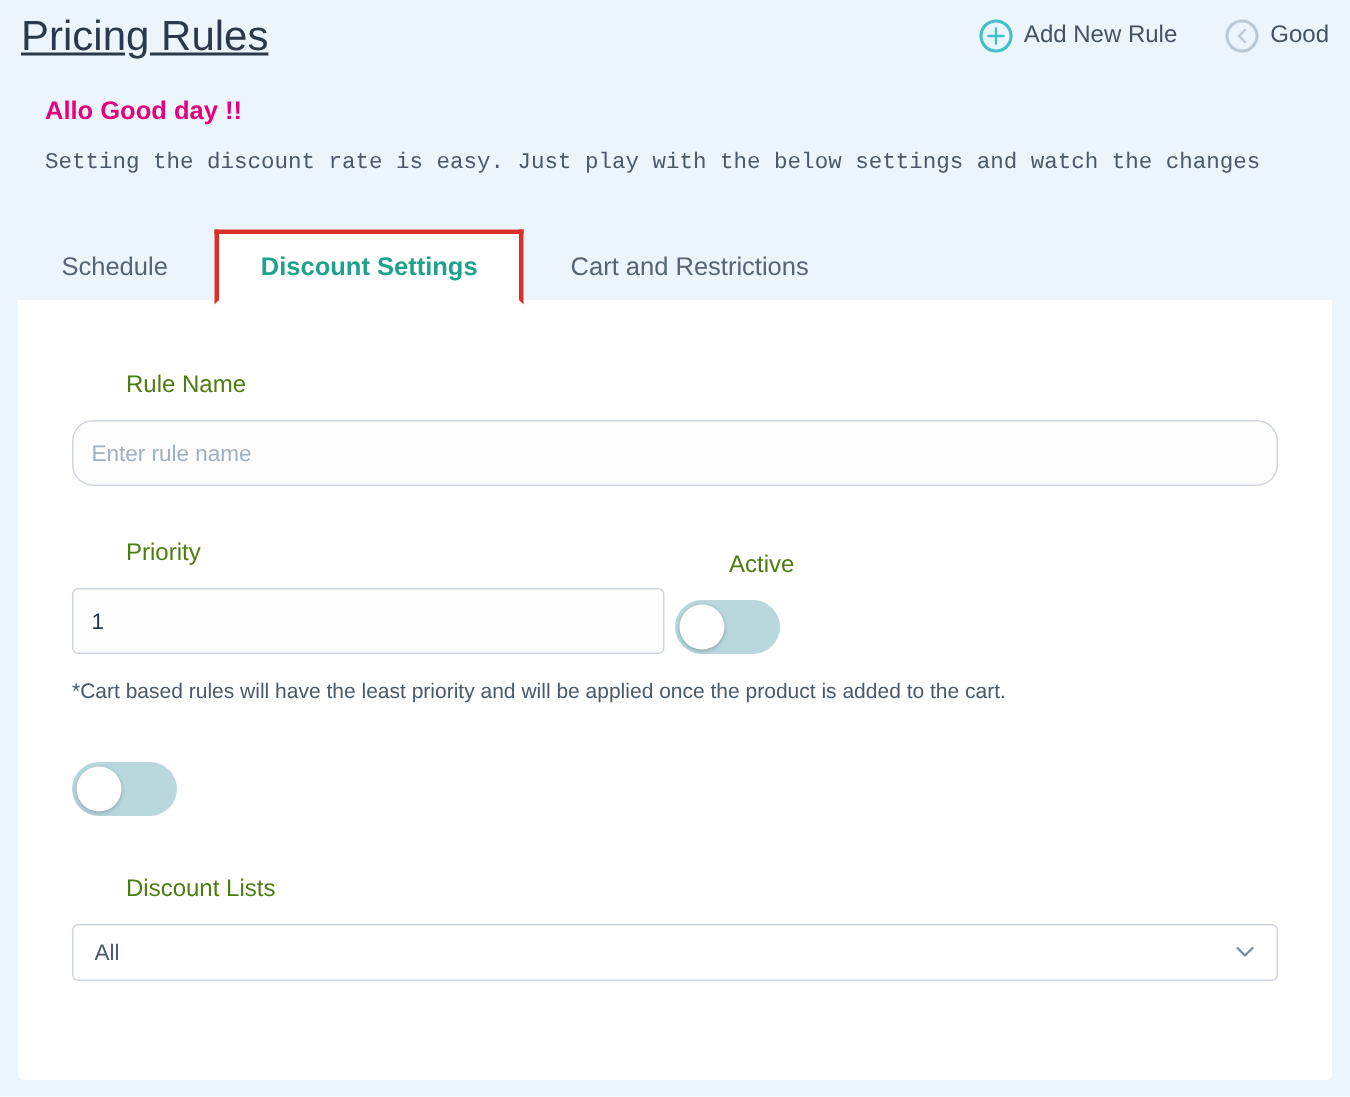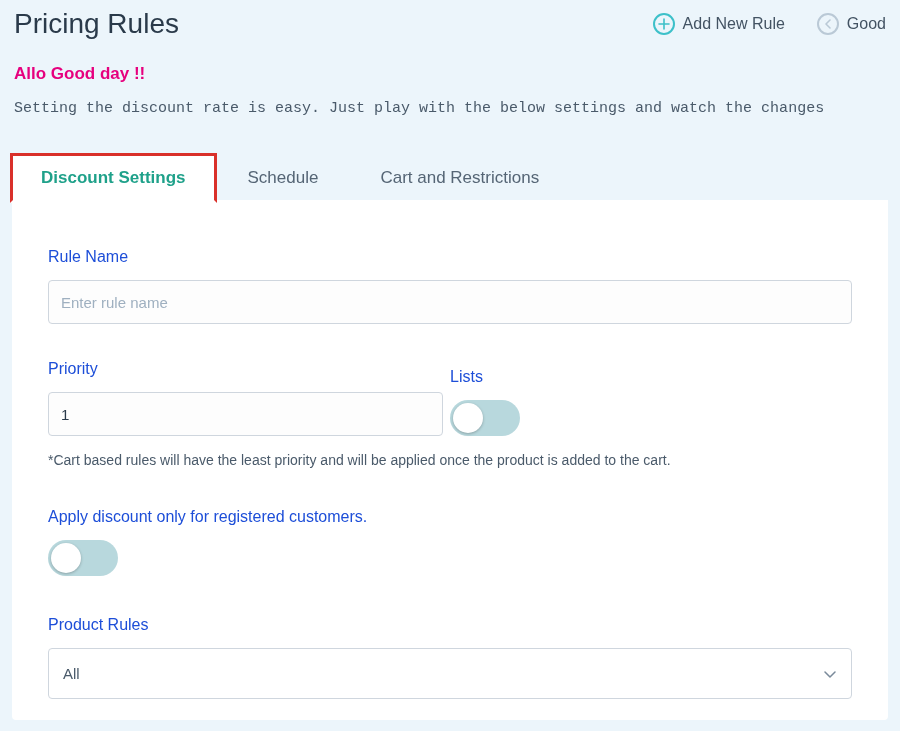--- a/index.html
+++ b/index.html
@@ -16,20 +16,21 @@
     .header {
       display: flex;
       justify-content: space-between;
       align-items: center;
       padding: 8px 14px 0 14px;
     }
     .page-title {
       font-size: 28px;
       font-weight: 400;
       color: #2a3a4a;
+      text-decoration: underline;
     }
     .header-actions {
       display: flex;
       align-items: center;
       gap: 32px;
     }
     .header-action {
       display: flex;
       align-items: center;
       gap: 8px;
@@ -48,21 +49,21 @@
     }
     .header-action .icon-circle.back {
       border-color: #bac9d6;
       color: #bac9d6;
     }
     .header-action-label {
       font-size: 16px;
       color: #435363;
     }
     .intro {
-      padding: 24px 14px 0 14px;
+      padding: 24px 14px 0 30px;
     }
     .greeting {
       color: #e6007e;
       font-size: 17px;
       font-weight: 600;
       margin-bottom: 16px;
     }
     .description {
       color: #4a5a6a;
       font-size: 15px;
@@ -94,29 +95,30 @@
     .panel {
       background: #fff;
       margin: 0 12px;
       margin-top: -3px;
       padding: 48px 36px 12px 36px;
       border-radius: 0 0 4px 4px;
       min-height: 520px;
     }
     .field-label {
       font-size: 16px;
-      color: #1d4ed8;
+      color: #4d7c0f;
       margin-bottom: 14px;
       display: block;
+      margin-left: 36px;
     }
     .text-input {
       width: 100%;
       height: 44px;
       border: 1px solid #cfd6de;
-      border-radius: 4px;
+      border-radius: 14px;
       padding: 0 12px;
       font-size: 15px;
       color: #2a3a4a;
       background: #fdfdfd;
     }
     .text-input::placeholder {
       color: #9fb0c0;
     }
     .row {
       display: flex;
@@ -150,21 +152,21 @@
       box-shadow: 0 1px 3px rgba(0,0,0,0.25);
     }
     .section {
       margin-top: 40px;
     }
     .select-wrap {
       position: relative;
     }
     .select {
       width: 100%;
-      height: 51px;
+      height: 38px;
       border: 1px solid #cfd6de;
       border-radius: 4px;
       padding: 0 14px;
       font-size: 15px;
       color: #4a5a6a;
       background: #fff;
       appearance: none;
       -webkit-appearance: none;
       cursor: pointer;
     }
@@ -211,54 +213,53 @@
     </div>
   </div>
 </div>
 
 <div class="intro">
   <div class="greeting">Allo Good day !!</div>
   <div class="description">Setting the discount rate is easy. Just play with the below settings and watch the changes</div>
 </div>
 
 <div class="tabs">
+  <div class="tab">Schedule</div>
   <div class="tab active">Discount Settings</div>
-  <div class="tab">Schedule</div>
   <div class="tab">Cart and Restrictions</div>
 </div>
 
 <div class="panel">
 
   <label class="field-label">Rule Name</label>
   <input type="text" class="text-input" placeholder="Enter rule name" style="">
 
   <div class="row">
     <div class="col-half">
       <label class="field-label">Priority</label>
       <input type="text" class="priority-input" value="1" style="">
     </div>
     <div class="col-half">
-      <label class="field-label">Lists</label>
+      <label class="field-label">Active</label>
       <div class="toggle">
         <div class="toggle-knob"></div>
       </div>
     </div>
   </div>
 
   <div class="help-note">*Cart based rules will have the least priority and will be applied once the product is added to the cart.</div>
 
   <div class="section">
-    <label class="field-label">Apply discount only for registered customers.</label>
     <div class="toggle">
       <div class="toggle-knob"></div>
     </div>
   </div>
 
   <div class="section">
-    <label class="field-label">Product Rules</label>
+    <label class="field-label">Discount Lists</label>
     <div class="select-wrap">
       <select class="select">
         <option>All</option>
       </select>
       <span class="chevron">
         <svg width="12" height="8" viewBox="0 0 12 8">
             <path d="M1 1l5 5 5-5" stroke="#7a8a9a" stroke-width="1.5" fill="none" stroke-linecap="round" stroke-linejoin="round"></path>
           </svg>
       </span>
     </div>

